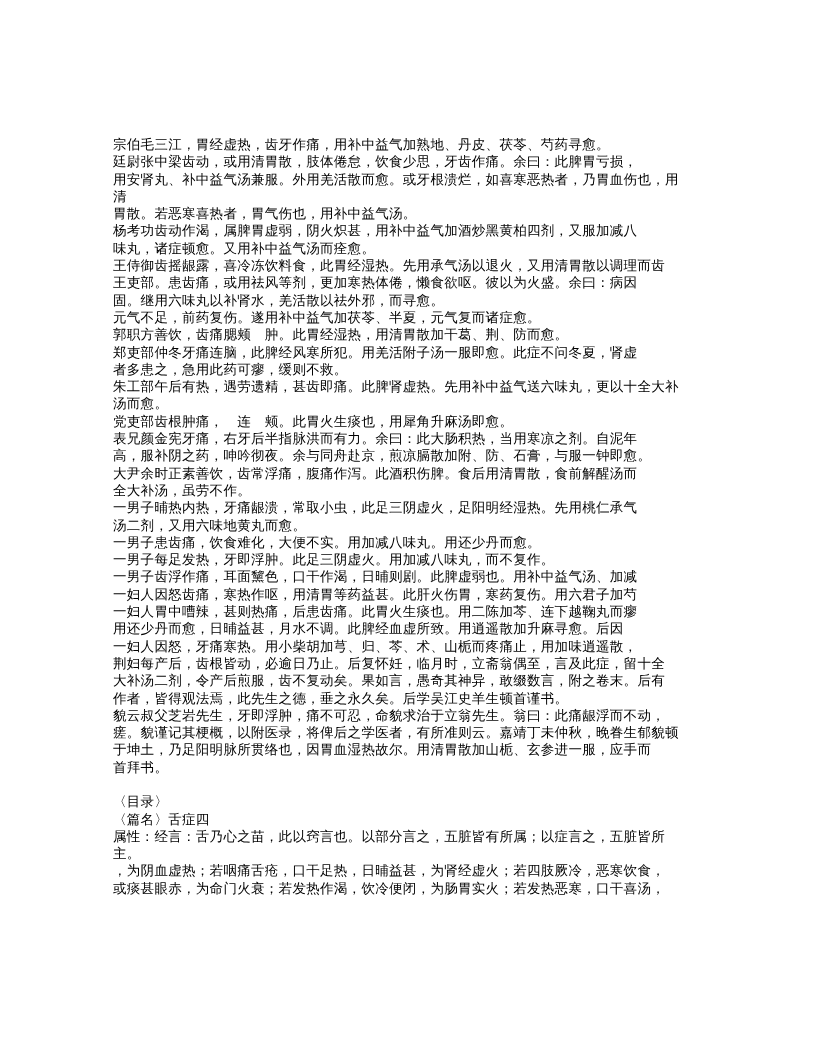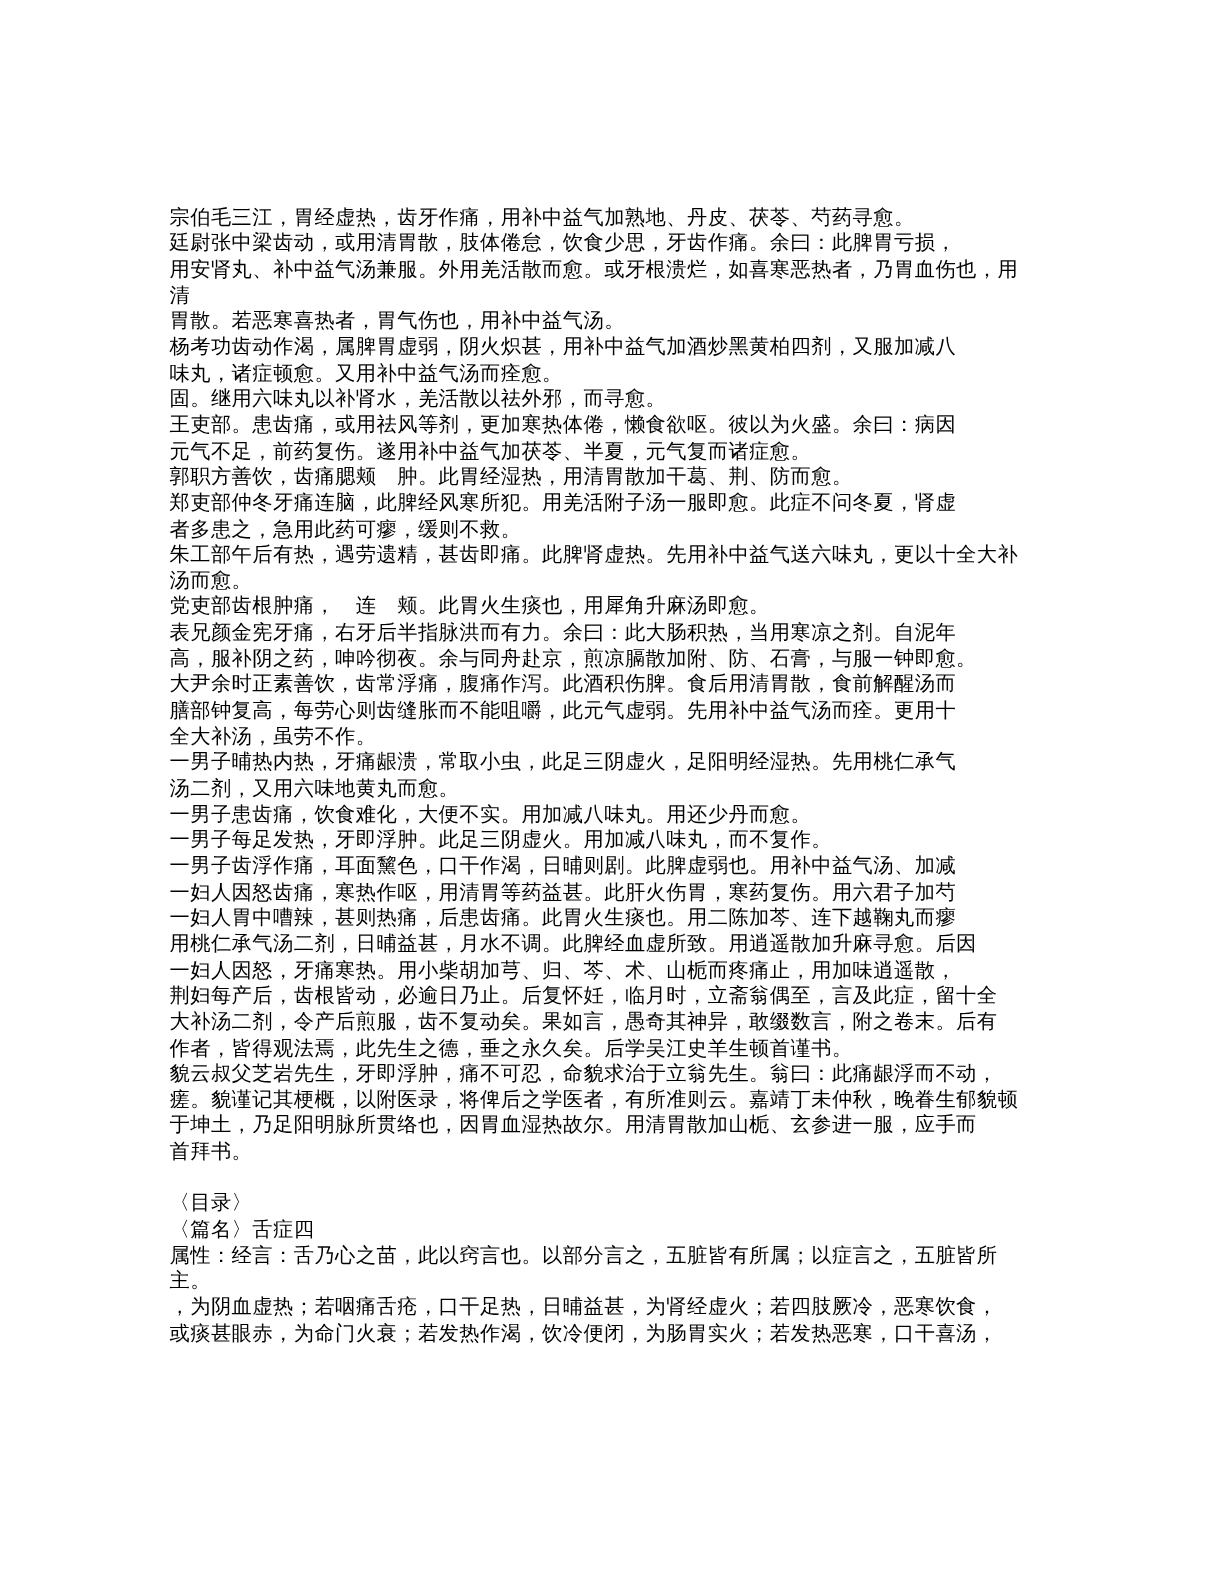--- a/index.html
+++ b/index.html
@@ -44,42 +44,42 @@
 
 <div class="page">
   <div class="text-block">
       <div class="line">宗伯毛三江，胃经虚热，齿牙作痛，用补中益气加熟地、丹皮、茯苓、芍药寻愈。</div>
       <div class="line">廷尉张中梁齿动，或用清胃散，肢体倦怠，饮食少思，牙齿作痛。余曰：此脾胃亏损，</div>
       <div class="line">用安肾丸、补中益气汤兼服。外用羌活散而愈。或牙根溃烂，如喜寒恶热者，乃胃血伤也，用</div>
       <div class="line">清</div>
       <div class="line">胃散。若恶寒喜热者，胃气伤也，用补中益气汤。</div>
       <div class="line">杨考功齿动作渴，属脾胃虚弱，阴火炽甚，用补中益气加酒炒黑黄柏四剂，又服加减八</div>
       <div class="line">味丸，诸症顿愈。又用补中益气汤而痊愈。</div>
+      <div class="line">王侍御齿摇龈露，喜冷冻饮料食，此胃经湿热。先用承气汤以退火，又用清胃散以调理而齿</div>
+      <div class="line">王吏部。患齿痛，或用祛风等剂，更加寒热体倦，懒食欲呕。彼以为火盛。余曰：病因</div>
       <div class="line">固。继用六味丸以补肾水，羌活散以祛外邪，而寻愈。</div>
-      <div class="line">王吏部。患齿痛，或用祛风等剂，更加寒热体倦，懒食欲呕。彼以为火盛。余曰：病因</div>
       <div class="line">元气不足，前药复伤。遂用补中益气加茯苓、半夏，元气复而诸症愈。</div>
       <div class="line">郭职方善饮，齿痛腮颊　肿。此胃经湿热，用清胃散加干葛、荆、防而愈。</div>
       <div class="line">郑吏部仲冬牙痛连脑，此脾经风寒所犯。用羌活附子汤一服即愈。此症不问冬夏，肾虚</div>
       <div class="line">者多患之，急用此药可瘳，缓则不救。</div>
       <div class="line">朱工部午后有热，遇劳遗精，甚齿即痛。此脾肾虚热。先用补中益气送六味丸，更以十全大补</div>
       <div class="line">汤而愈。</div>
       <div class="line">党吏部齿根肿痛，　连　颊。此胃火生痰也，用犀角升麻汤即愈。</div>
       <div class="line">表兄颜金宪牙痛，右牙后半指脉洪而有力。余曰：此大肠积热，当用寒凉之剂。自泥年</div>
       <div class="line">高，服补阴之药，呻吟彻夜。余与同舟赴京，煎凉膈散加附、防、石膏，与服一钟即愈。</div>
       <div class="line">大尹余时正素善饮，齿常浮痛，腹痛作泻。此酒积伤脾。食后用清胃散，食前解醒汤而</div>
-      <div class="line">膳部钟复高，每劳心则齿缝胀而不能咀嚼，此元气虚弱。先用补中益气汤而痊。更用十</div>
       <div class="line">全大补汤，虽劳不作。</div>
       <div class="line">一男子晡热内热，牙痛龈溃，常取小虫，此足三阴虚火，足阳明经湿热。先用桃仁承气</div>
       <div class="line">汤二剂，又用六味地黄丸而愈。</div>
       <div class="line">一男子患齿痛，饮食难化，大便不实。用加减八味丸。用还少丹而愈。</div>
       <div class="line">一男子每足发热，牙即浮肿。此足三阴虚火。用加减八味丸，而不复作。</div>
       <div class="line">一男子齿浮作痛，耳面黧色，口干作渴，日晡则剧。此脾虚弱也。用补中益气汤、加减</div>
       <div class="line">一妇人因怒齿痛，寒热作呕，用清胃等药益甚。此肝火伤胃，寒药复伤。用六君子加芍</div>
       <div class="line">一妇人胃中嘈辣，甚则热痛，后患齿痛。此胃火生痰也。用二陈加芩、连下越鞠丸而瘳</div>
-      <div class="line">用桃仁承气汤二剂，日晡益甚，月水不调。此脾经血虚所致。用逍遥散加升麻寻愈。后因</div>
+      <div class="line">用还少丹而愈，日晡益甚，月水不调。此脾经血虚所致。用逍遥散加升麻寻愈。后因</div>
       <div class="line">一妇人因怒，牙痛寒热。用小柴胡加芎、归、芩、术、山栀而疼痛止，用加味逍遥散，</div>
       <div class="line">荆妇每产后，齿根皆动，必逾日乃止。后复怀妊，临月时，立斋翁偶至，言及此症，留十全</div>
       <div class="line">大补汤二剂，令产后煎服，齿不复动矣。果如言，愚奇其神异，敢缀数言，附之卷末。后有</div>
       <div class="line">作者，皆得观法焉，此先生之德，垂之永久矣。后学吴江史羊生顿首谨书。</div>
       <div class="line">貌云叔父芝岩先生，牙即浮肿，痛不可忍，命貌求治于立翁先生。翁曰：此痛龈浮而不动，</div>
       <div class="line">瘥。貌谨记其梗概，以附医录，将俾后之学医者，有所准则云。嘉靖丁未仲秋，晚眷生郁貌顿</div>
       <div class="line">于坤土，乃足阳明脉所贯络也，因胃血湿热故尔。用清胃散加山栀、玄参进一服，应手而</div>
       <div class="line">首拜书。</div>
       <div class="line"></div>
       <div class="line">〈目录〉</div>

